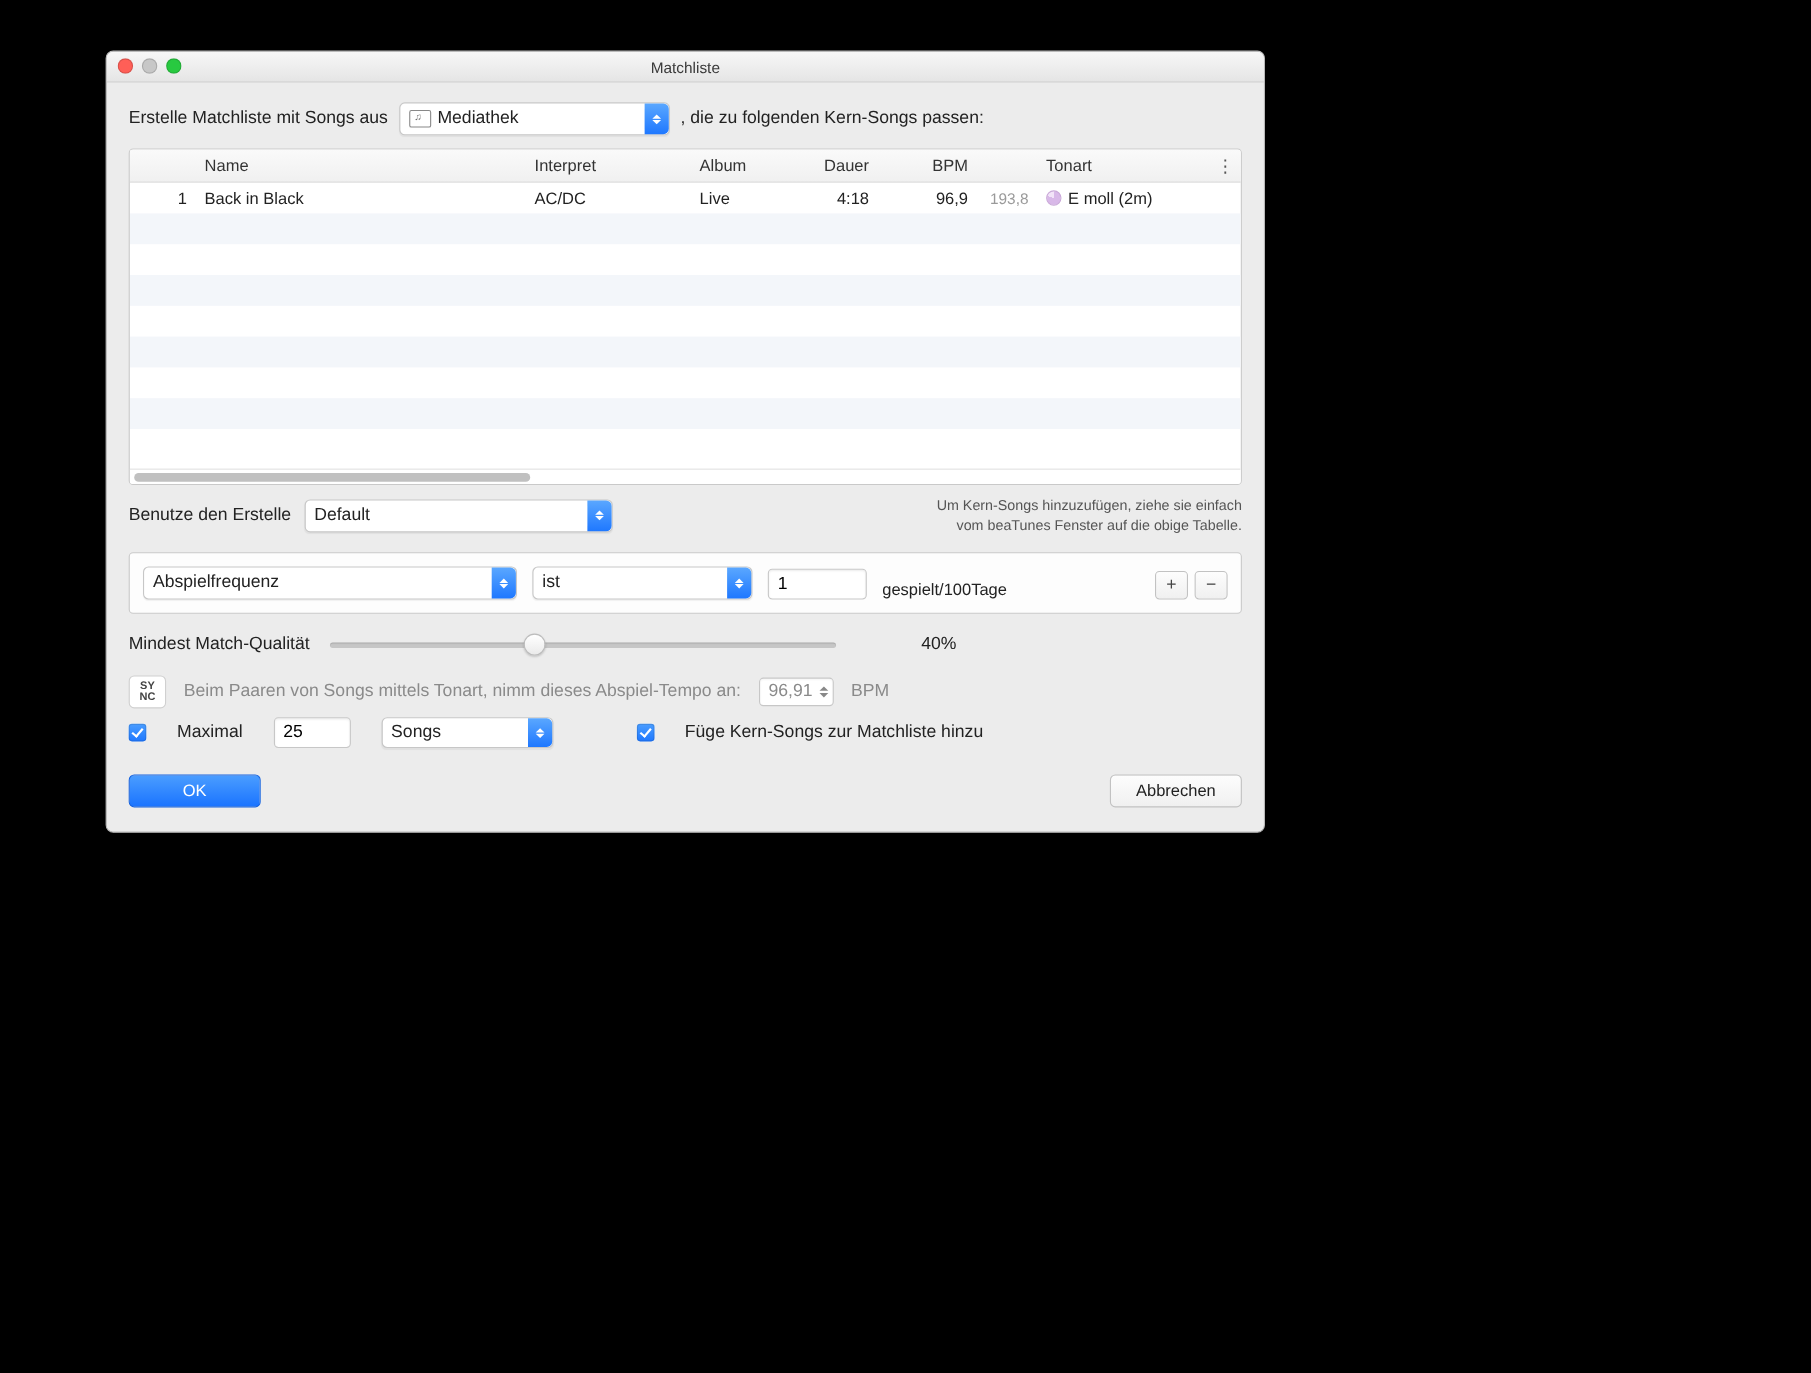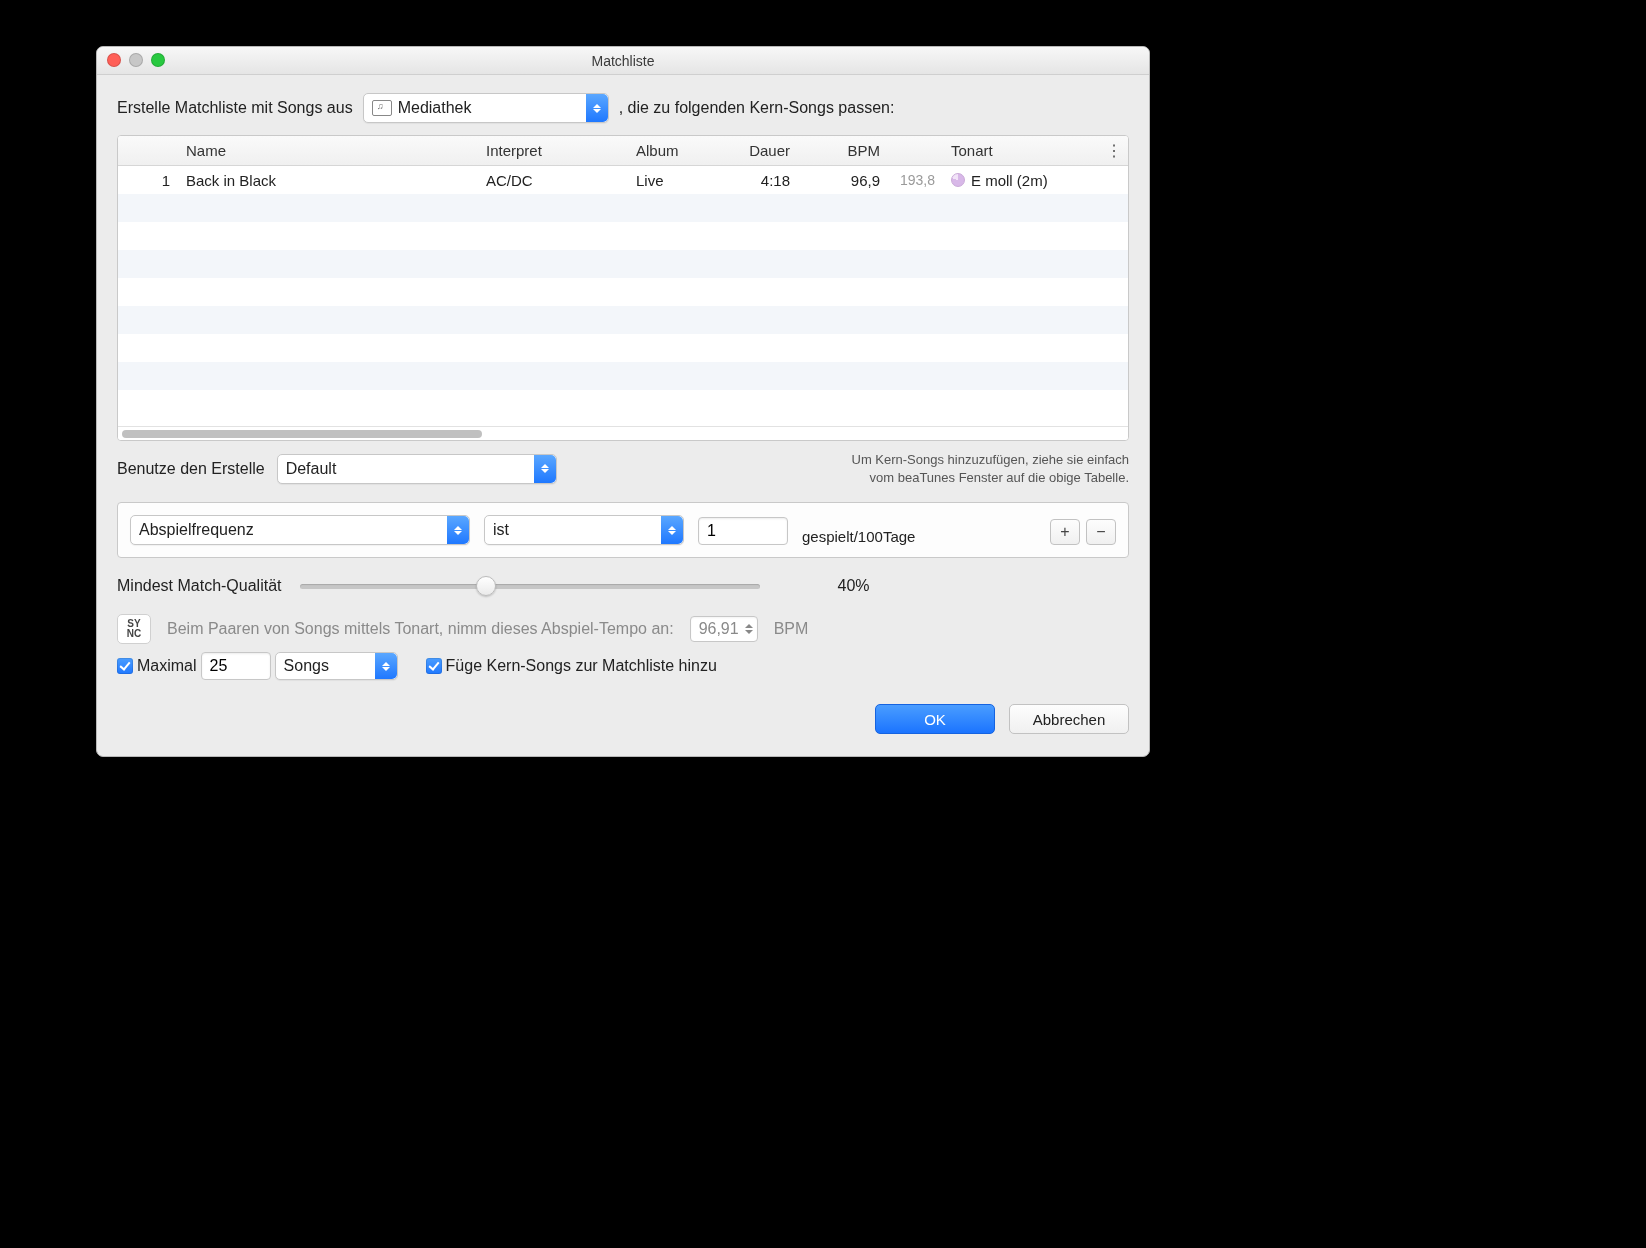--- a/index.html
+++ b/index.html
@@ -264,23 +264,23 @@
   }
   .stepper .step-arrows{
     display:flex;flex-direction:column;margin-left:6px;
   }
   .stepper .step-arrows span{
     width:0;height:0;border-left:4px solid transparent;border-right:4px solid transparent;
   }
   .stepper .step-arrows .up{border-bottom:4px solid #888;margin-bottom:2px;}
   .stepper .step-arrows .dn{border-top:4px solid #888;}
 
-  .max-row { display:flex; align-items:center; gap:4px; font-size:16px; margin-bottom:24px;}
-
-  .footer { display:flex; justify-content:flex-end; gap:14px;margin-top:12px; }
+  .max-row { display:flex; align-items:center; gap:28px; font-size:16px; margin-bottom:24px;}
+
+  .footer { display:flex; justify-content:space-between; gap:14px;margin-top:12px; }
   .btn {
     height:30px; min-width:120px;
     border-radius:5px;
     font-size:15px;
     display:flex;align-items:center;justify-content:center;
     border:1px solid #c2c2c2;
     background:linear-gradient(#fdfdfd,#f0f0f0);
   }
   .btn.primary{
     background:linear-gradient(#4a9dff,#1b74ff);
@@ -408,21 +408,21 @@
             <span class="dn"></span>
           </div>
       </div>
       <span>BPM</span>
     </div>
 
     <div class="max-row">
       <div class="checkbox"></div>
       <span>Maximal</span>
       <input class="text-input" style="width: 70px;" value="25">
-      <div class="select" style="width:123px;height:28px;">
+      <div class="select" style="width:156px;height:28px;">
         <span>Songs</span>
         <span class="sel-arrows"></span>
       </div>
       <div style="width:20px;"></div>
       <div class="checkbox"></div>
       <span>Füge Kern-Songs zur Matchliste hinzu</span>
     </div>
 
     <div class="footer">
       <div class="btn primary">OK</div>

